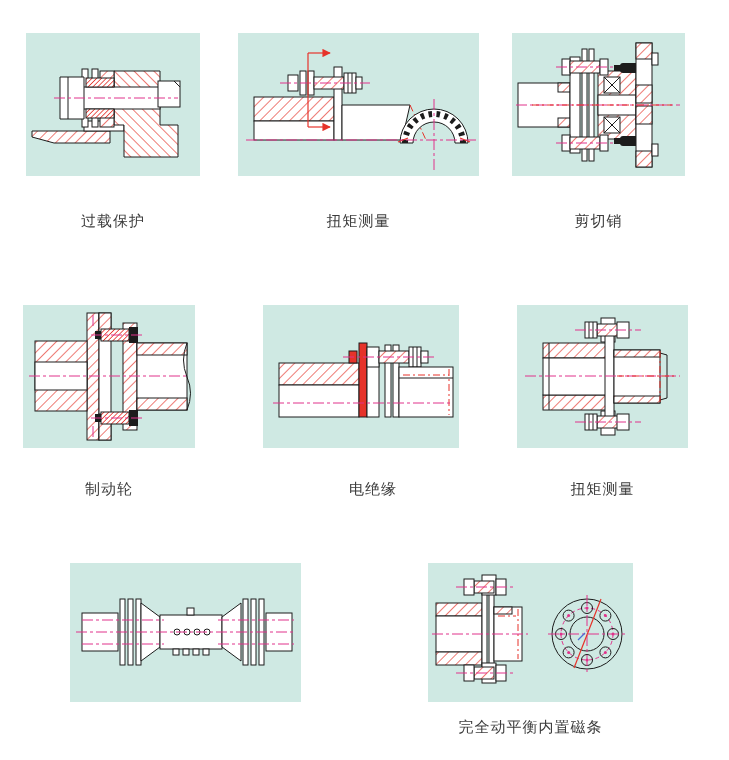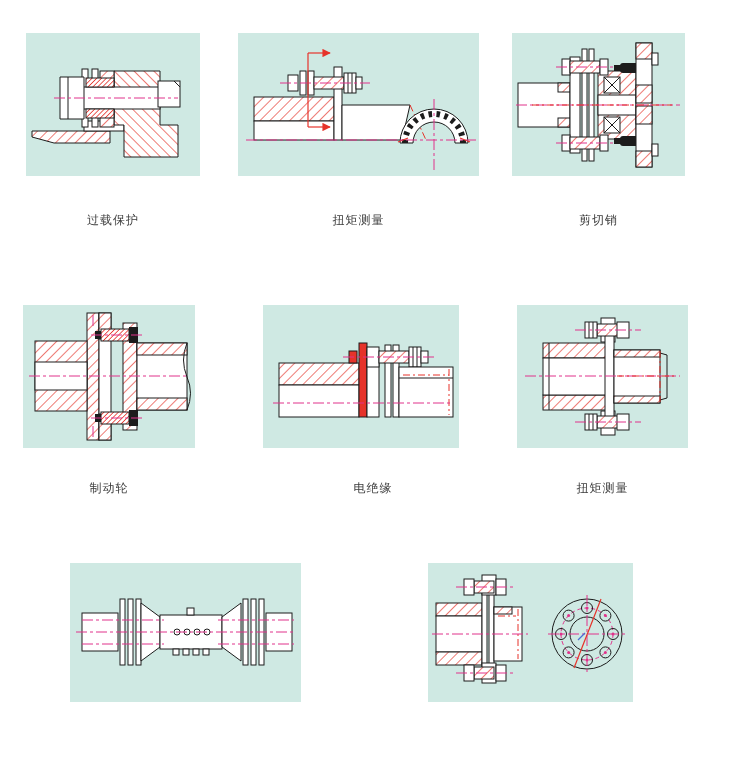--- a/index.html
+++ b/index.html
@@ -1,21 +1,21 @@
 <!DOCTYPE html>
 <html><head>
 <meta charset="utf-8">
 <style>
 *{margin:0;padding:0;box-sizing:border-box}
 html,body{background:#ffffff}
 body{width:729px;height:760px;position:relative;font-family:"Liberation Sans",sans-serif;overflow:hidden}
 .stage{position:absolute;left:0;top:0;width:729px;height:760px;background:#ffffff}
 .panel{position:absolute;background:#cfe9e3}
 .panel svg{display:block}
-.plabel{position:absolute;text-align:center;font-size:12px;letter-spacing:1px;color:#3c3c3c;white-space:nowrap}
+.plabel{position:absolute;text-align:center;font-size:15px;letter-spacing:1px;color:#3c3c3c;white-space:nowrap}
 .o{fill:none;stroke:#1c1c1c;stroke-width:1}
 .w{fill:#ffffff;stroke:#1c1c1c;stroke-width:1}
 .ha{fill:url(#hA);stroke:#1c1c1c;stroke-width:1}
 .hb{fill:url(#hB);stroke:#1c1c1c;stroke-width:1}
 .hd{fill:url(#hD);stroke:#1c1c1c;stroke-width:1}
 .rs{fill:#e6332a;stroke:#1c1c1c;stroke-width:1}
 .bk{fill:#1c1c1c;stroke:none}
 .cl{fill:none;stroke:#e0338b;stroke-width:1;stroke-dasharray:11 3 3 3}
 .cld{fill:none;stroke:#e0338b;stroke-width:1;stroke-dasharray:4 3}
 .rl{fill:none;stroke:#e6332a;stroke-width:1.2}
@@ -365,14 +365,15 @@
       </g>
     </svg>
   </div>
 
   <div class="plabel" style="left:26px;top:212px;width:174px">过载保护</div>
   <div class="plabel" style="left:238px;top:212px;width:241px">扭矩测量</div>
   <div class="plabel" style="left:512px;top:212px;width:173px">剪切销</div>
   <div class="plabel" style="left:23px;top:480px;width:172px">制动轮</div>
   <div class="plabel" style="left:275px;top:480px;width:196px">电绝缘</div>
   <div class="plabel" style="left:517px;top:480px;width:171px">扭矩测量</div>
+  <div class="plabel" style="left:428px;top:718px;width:205px">完全动平衡内置磁条</div>
 
 </div>
 
 </body></html>

